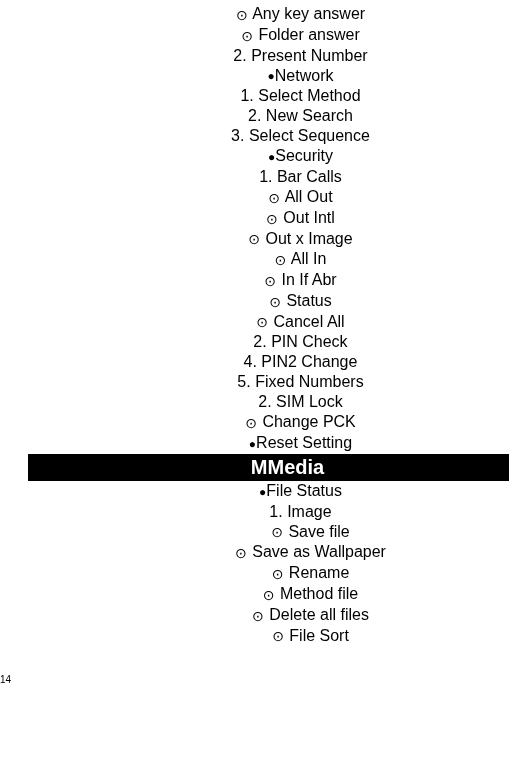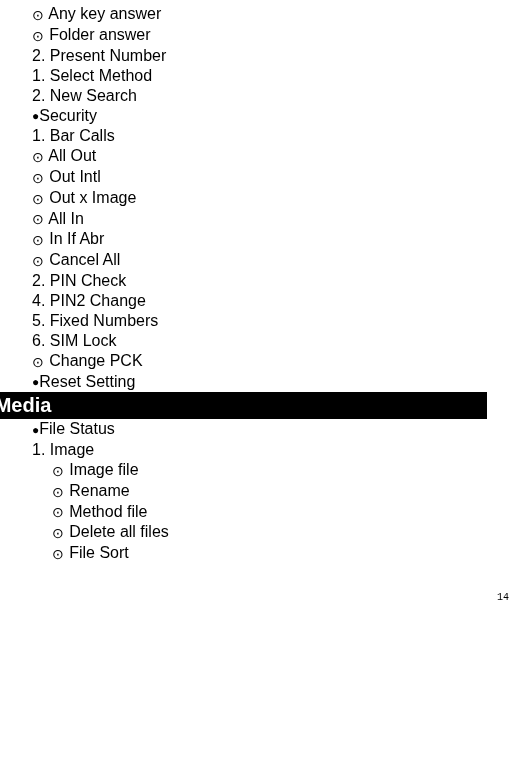--- a/index.html
+++ b/index.html
@@ -3,22 +3,23 @@
   <meta charset="utf-8">
   <style>
     body {
       margin: 0;
       padding: 0;
       font-family: Arial, sans-serif;
       background: white;
       width: 509px;
     }
     .content {
-      padding-left: 32px;
+      padding-left: 92px;
       padding-top: 4px;
+      text-align: center;
     }
     .line {
       font-size: 16px;
       line-height: 20px;
       color: black;
     }
     .sub-indent {
       padding-left: 20px;
     }
     .section-header {
@@ -36,55 +37,58 @@
       vertical-align: middle;
       margin-right: 0px;
     }
     .circle-dot::before {
       content: "⊙";
       font-size: 14px;
       vertical-align: middle;
       margin-right: 1px;
     }
     .page-number {
-      text-align: right;
+      text-align: left;
       font-size: 10px;
       margin-top: 28px;
-      font-family: Liberation Mono, monospace;
     }
   </style>
 </head>
 <body>
 
 <div class="content">
   <div id="section1">
       <div class="line"><span class="circle-dot"></span><span> Any key answer</span></div>
       <div class="line"><span class="circle-dot"></span><span> Folder answer</span></div>
       <div class="line">2. Present Number</div>
+      <div class="line"><span class="filled-bullet"></span><span>Network</span></div>
       <div class="line">1. Select Method</div>
       <div class="line">2. New Search</div>
+      <div class="line">3. Select Sequence</div>
       <div class="line"><span class="filled-bullet"></span><span>Security</span></div>
       <div class="line">1. Bar Calls</div>
       <div class="line"><span class="circle-dot"></span><span> All Out</span></div>
       <div class="line"><span class="circle-dot"></span><span> Out Intl</span></div>
       <div class="line"><span class="circle-dot"></span><span> Out x Image</span></div>
       <div class="line"><span class="circle-dot"></span><span> All In</span></div>
       <div class="line"><span class="circle-dot"></span><span> In If Abr</span></div>
+      <div class="line"><span class="circle-dot"></span><span> Status</span></div>
       <div class="line"><span class="circle-dot"></span><span> Cancel All</span></div>
       <div class="line">2. PIN Check</div>
       <div class="line">4. PIN2 Change</div>
       <div class="line">5. Fixed Numbers</div>
-      <div class="line">6. SIM Lock</div>
+      <div class="line">2. SIM Lock</div>
       <div class="line"><span class="circle-dot"></span><span> Change PCK</span></div>
       <div class="line"><span class="filled-bullet"></span><span>Reset Setting</span></div>
     </div>
   <div class="section-header"> MMedia</div>
   <div id="section2">
       <div class="line"><span class="filled-bullet"></span><span>File Status</span></div>
       <div class="line">1. Image</div>
-      <div class="line sub-indent"><span class="circle-dot"></span><span> Image file</span></div>
+      <div class="line sub-indent"><span class="circle-dot"></span><span> Save file</span></div>
+      <div class="line sub-indent"><span class="circle-dot"></span><span> Save as Wallpaper</span></div>
       <div class="line sub-indent"><span class="circle-dot"></span><span> Rename</span></div>
       <div class="line sub-indent"><span class="circle-dot"></span><span> Method file</span></div>
       <div class="line sub-indent"><span class="circle-dot"></span><span> Delete all files</span></div>
       <div class="line sub-indent"><span class="circle-dot"></span><span> File Sort</span></div>
     </div>
 </div>
 <div class="page-number">14</div>
 
 </body></html>

